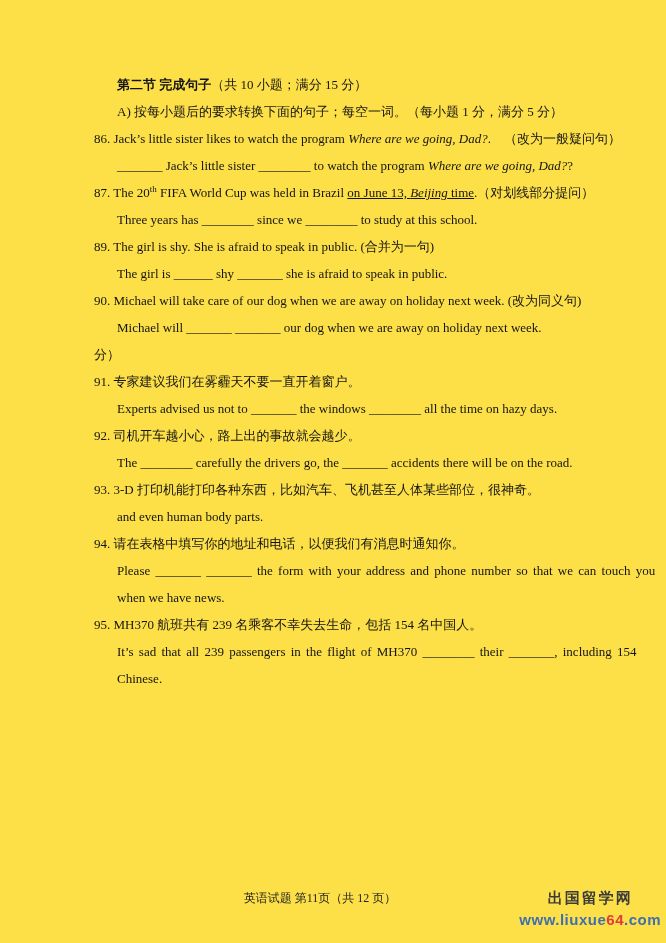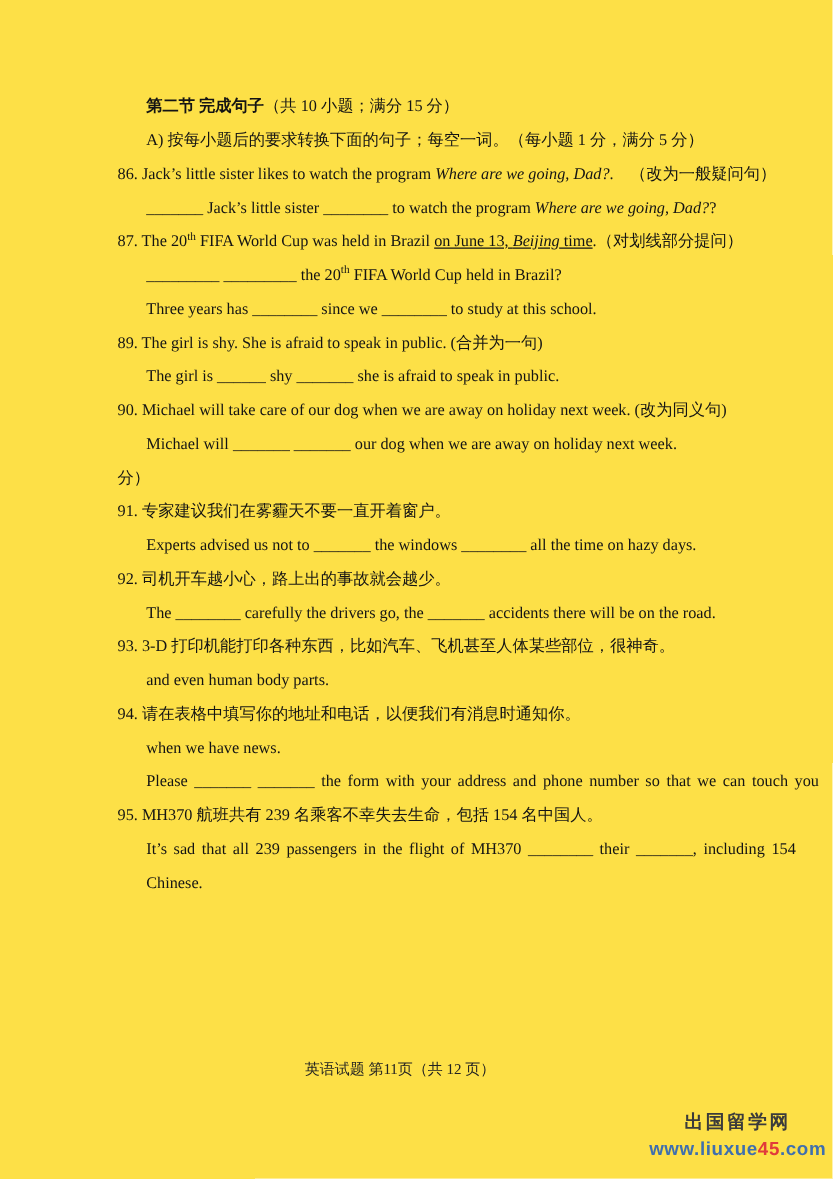--- a/index.html
+++ b/index.html
@@ -9,21 +9,21 @@
   }
   .doc{position:absolute;left:94px;top:71px;width:520px;}
   .line{height:27px;line-height:27px;white-space:nowrap;}
   .ind{padding-left:23px;}
   .wide{word-spacing:2px;}
   .b{font-weight:bold;}
   .i{font-style:italic;}
   .u{text-decoration:underline;}
   sup{font-size:9px;line-height:0;}
   .footer{
-    position:absolute;left:0;top:847px;width:640px;text-align:center;
+    position:absolute;left:0;top:890px;width:640px;text-align:center;
     font-size:12px;color:#222;
   }
   .wm{
     position:absolute;right:5px;top:885px;text-align:center;
     font-family:"Liberation Sans","DejaVu Sans",sans-serif;
   }
   .wm-title{
     font-size:15px;font-weight:600;letter-spacing:2px;color:#3b3b3b;line-height:26px;
   }
   .wm-url{
@@ -33,40 +33,39 @@
 </head>
 <body>
 
 <div class="page">
   <div class="doc">
       <div class="line ind"><span class="b">第二节 完成句子</span><span>（共 10 小题；满分 15 分）</span></div>
       <div class="line ind"><span>A) 按每小题后的要求转换下面的句子；每空一词。（每小题 1 分，满分 5 分）</span></div>
       <div class="line"><span>86. Jack’s little sister likes to watch the program </span><span class="i">Where are we going, Dad?</span><span>.　（改为一般疑问句）</span></div>
       <div class="line ind"><span>_______ Jack’s little sister ________ to watch the program </span><span class="i">Where are we going, Dad?</span><span>?</span></div>
       <div class="line"><span>87. The 20</span><sup>th</sup><span> FIFA World Cup was held in Brazil </span><span class="u">on June 13, </span><span class="i u">Beijing</span><span class="u"> time</span><span>.（对划线部分提问）</span></div>
-      <div class="line ind"><span>_________ _________ the 20</span><sup>th</sup><span> FIFA World Cup held in Brazil?</span></div>
       <div class="line ind"><span>Three years has ________ since we ________ to study at this school.</span></div>
       <div class="line"><span>89. The girl is shy. She is afraid to speak in public. (合并为一句)</span></div>
       <div class="line ind"><span>The girl is ______ shy _______ she is afraid to speak in public.</span></div>
       <div class="line"><span>90. Michael will take care of our dog when we are away on holiday next week. (改为同义句)</span></div>
       <div class="line ind"><span>Michael will _______ _______ our dog when we are away on holiday next week.</span></div>
       <div class="line"><span>分）</span></div>
       <div class="line"><span>91. 专家建议我们在雾霾天不要一直开着窗户。</span></div>
       <div class="line ind"><span>Experts advised us not to _______ the windows ________ all the time on hazy days.</span></div>
       <div class="line"><span>92. 司机开车越小心，路上出的事故就会越少。</span></div>
       <div class="line ind"><span>The ________ carefully the drivers go, the _______ accidents there will be on the road.</span></div>
       <div class="line"><span>93. 3-D 打印机能打印各种东西，比如汽车、飞机甚至人体某些部位，很神奇。</span></div>
       <div class="line ind"><span>and even human body parts.</span></div>
       <div class="line"><span>94. 请在表格中填写你的地址和电话，以便我们有消息时通知你。</span></div>
+      <div class="line ind wide"><span>Please _______ _______ the form with your address and phone number so that we can touch you</span></div>
       <div class="line ind"><span>when we have news.</span></div>
-      <div class="line ind wide"><span>Please _______ _______ the form with your address and phone number so that we can touch you</span></div>
       <div class="line"><span>95. MH370 航班共有 239 名乘客不幸失去生命，包括 154 名中国人。</span></div>
       <div class="line ind wide"><span>It’s sad that all 239 passengers in the flight of MH370 ________ their _______, including 154</span></div>
       <div class="line ind"><span>Chinese.</span></div>
     </div>
 
   <div class="footer">英语试题 第11页（共 12 页）</div>
 
   <div class="wm">
     <div class="wm-title" style="color: rgb(59, 59, 59);">出国留学网</div>
-    <div class="wm-url" style="color: rgb(63, 111, 174);"><span>www.liuxue</span><span style="color: rgb(225, 59, 59);">45</span><span>.com</span></div>
+    <div class="wm-url" style="color: rgb(63, 111, 174);"><span>www.liuxue</span><span style="color: rgb(225, 59, 59);">64</span><span>.com</span></div>
   </div>
 </div>
 
 </body></html>

